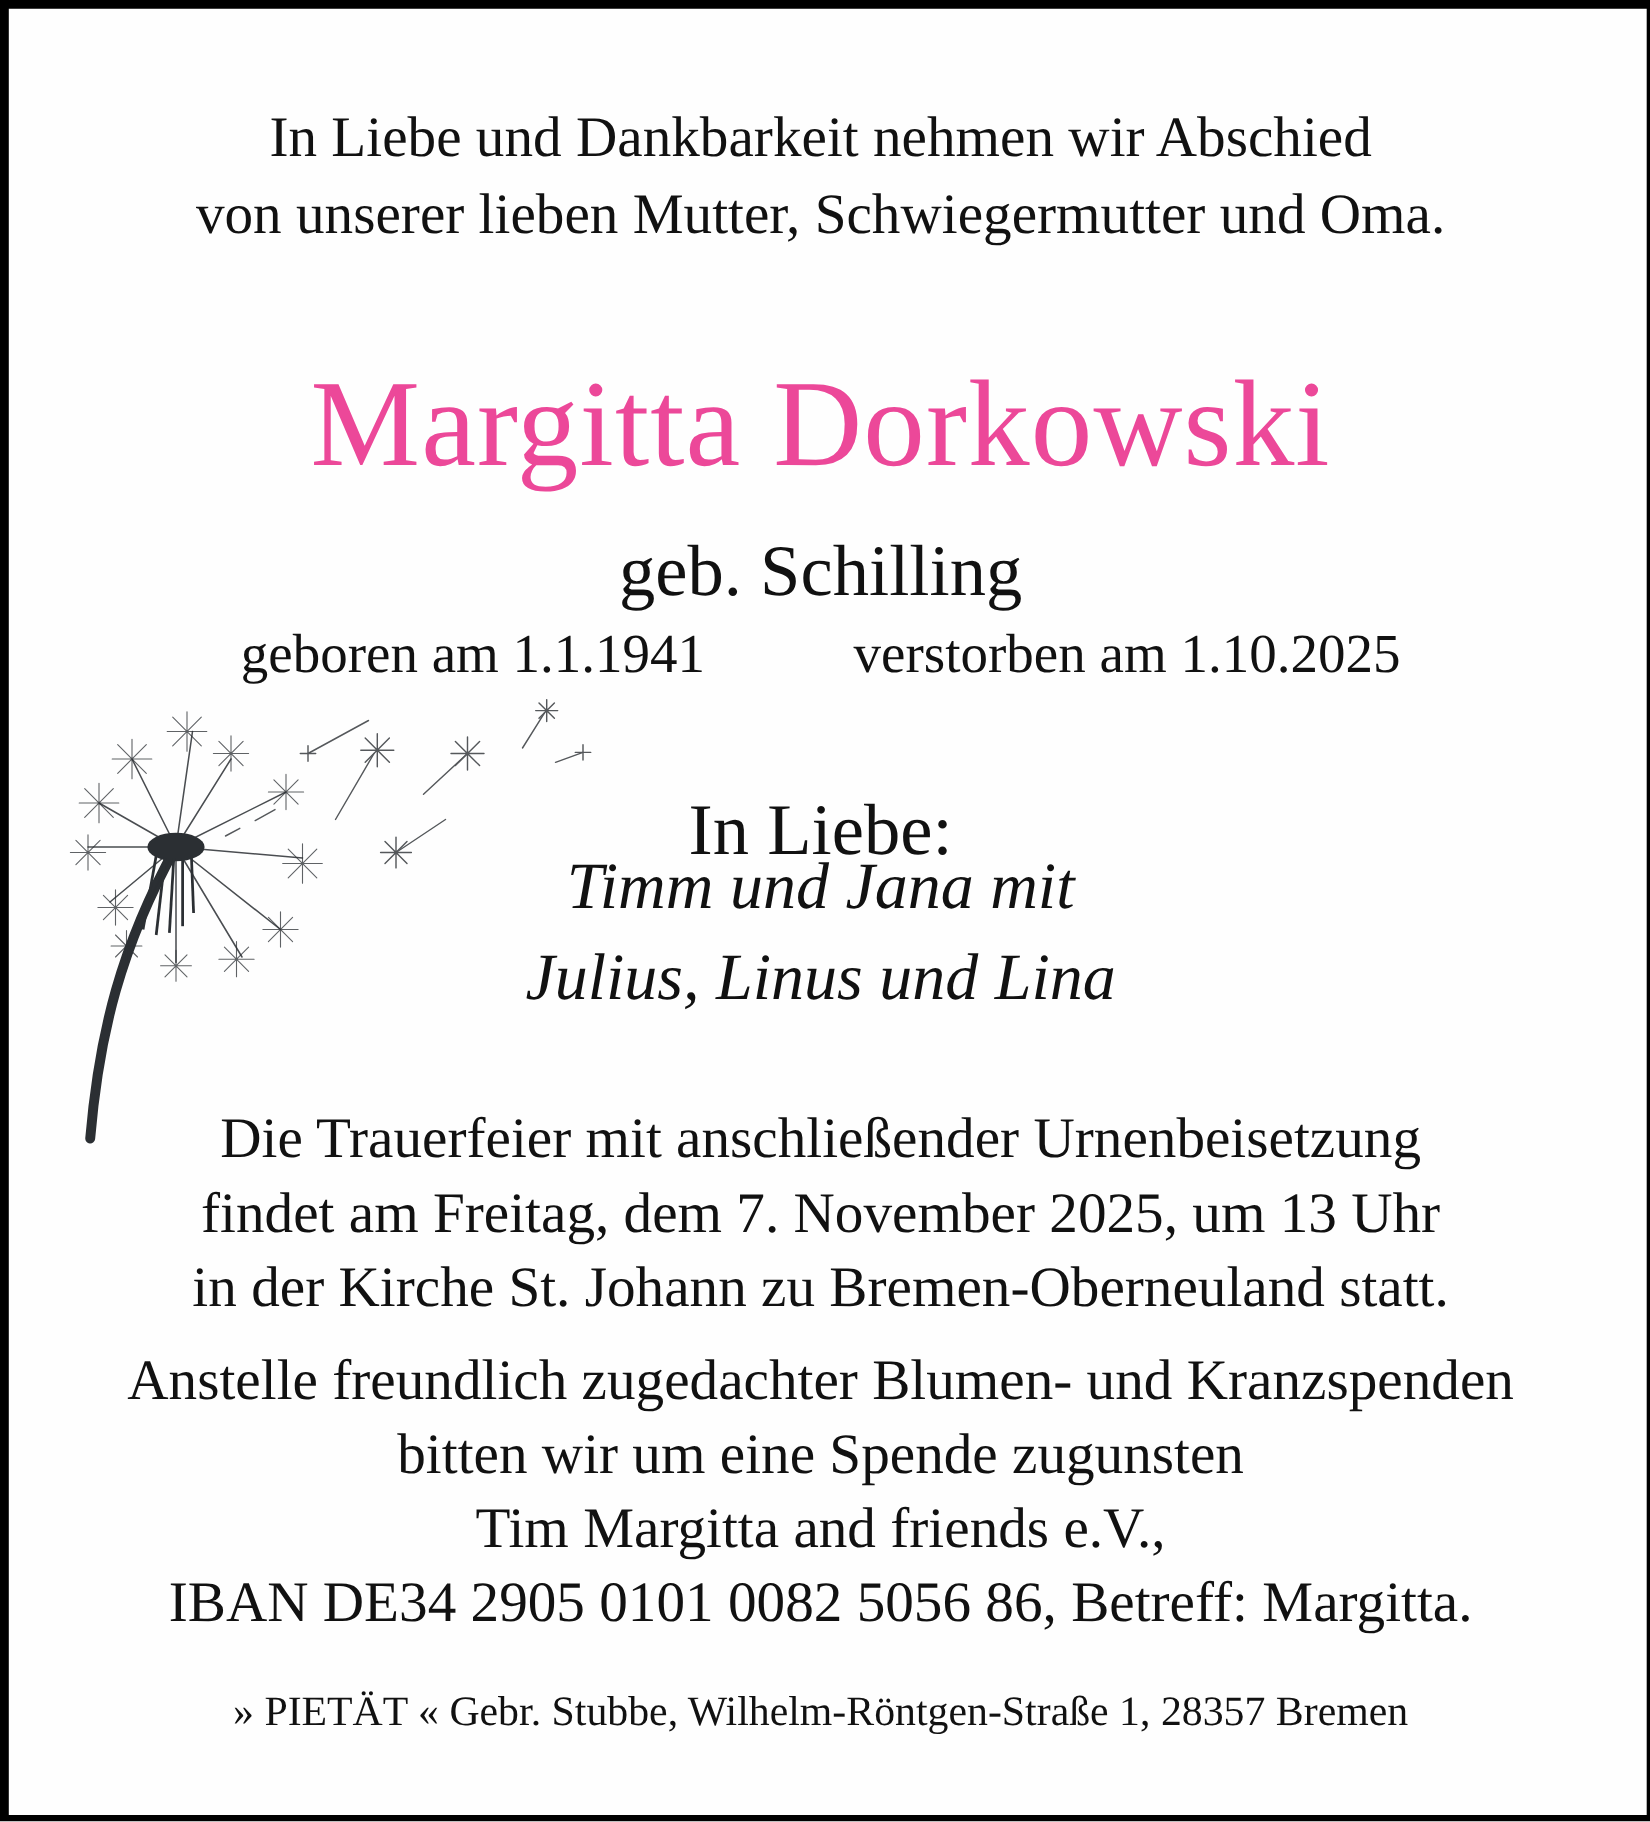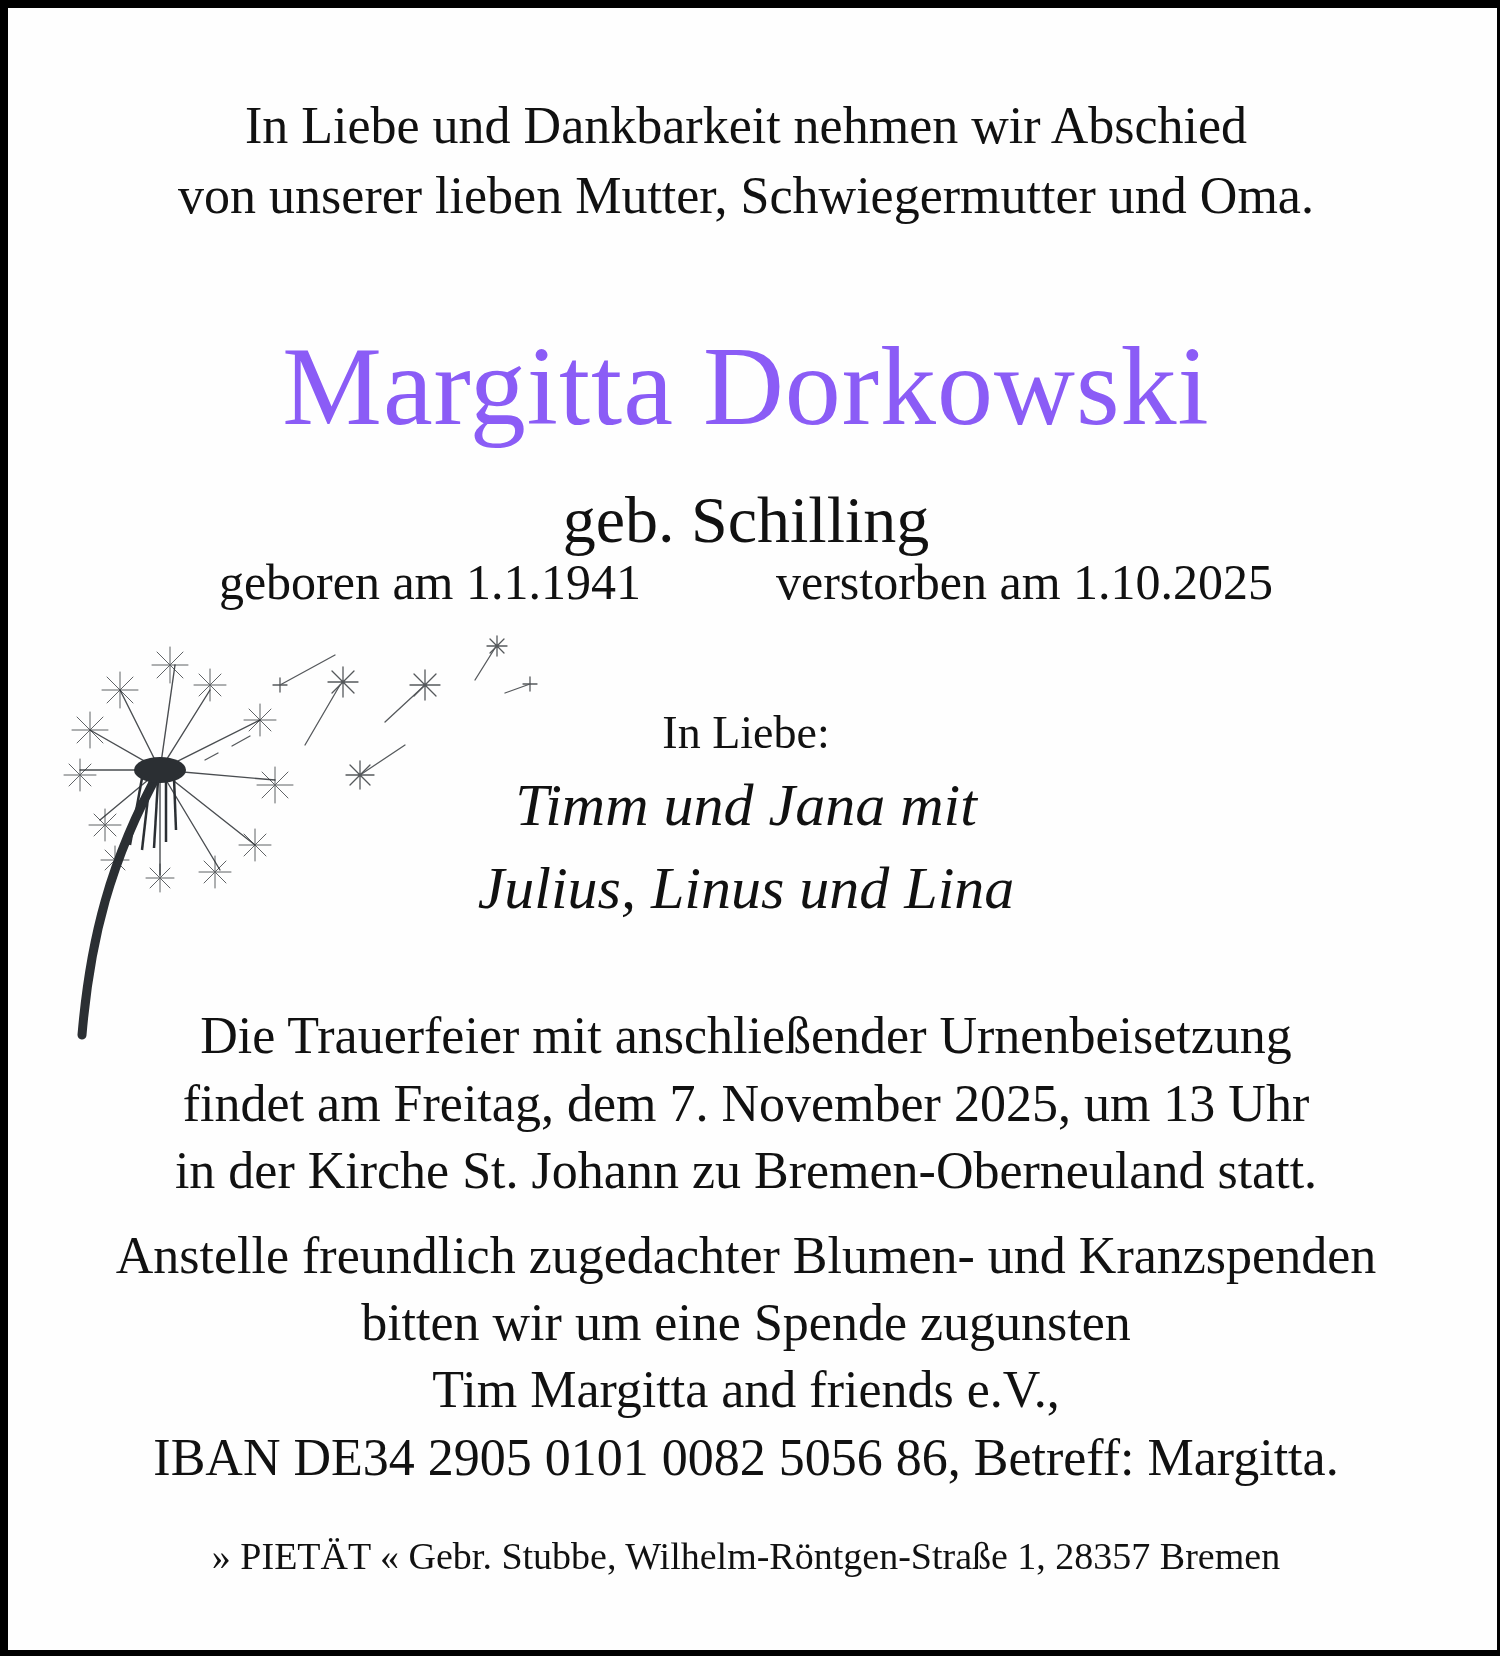--- a/index.html
+++ b/index.html
@@ -10,42 +10,42 @@
       border-top: 8px solid #000; border-left: 8px solid #000;
       border-right: 3px solid #000; border-bottom: 6px solid #000;
       background: #fefefe;
     }
     .line {
       position: absolute; left: 0; width: 1492px; text-align: center;
       font-family: "Liberation Serif", "DejaVu Serif", serif;
       color: #111; white-space: nowrap; line-height: 1;
     }
     .intro { font-size: 52px; }
-    .name  { font-size: 112px; color: #8b5cf6; letter-spacing: 1px; }
+    .name  { font-size: 112px; color: #ec4899; letter-spacing: 1px; }
     .maiden { font-size: 66px; }
     .dates { font-size: 50px; }
     .dates span { display: inline-block; }
-    .love-label { font-size: 46px; }
+    .love-label { font-size: 66px; margin-top: 12px; }
     .family { font-size: 60px; font-style: italic; }
     .info { font-size: 52px; }
     .footer { font-size: 38px; margin-top: 19px; }
     .dandelion { position: absolute; left: 60px; top: 610px; width: 560px; height: 430px; }
   </style>
 </head>
 <body>
 
 <div class="frame"></div>
 
 <div class="line intro" style="top:100px">In Liebe und Dankbarkeit nehmen wir Abschied</div>
 <div class="line intro" style="top:170px">von unserer lieben Mutter, Schwiegermutter und Oma.</div>
 
 <div class="line name" style="top:330px">Margitta Dorkowski</div>
 <div class="line maiden" style="top:487px">geb. Schilling</div>
 
-<div class="line dates" style="top:557px">
+<div class="line dates" style="top:569px">
   <span>geboren am 1.1.1941</span>
   <span style="width:110px"></span>
   <span>verstorben am 1.10.2025</span>
 </div>
 
 <svg class="dandelion" viewBox="0 0 560 430">
   <g stroke="#2b2f33" fill="none" stroke-linecap="round">
 
     <path d="M22 425 C 30 330, 50 250, 100 160" stroke-width="9"></path>
 

